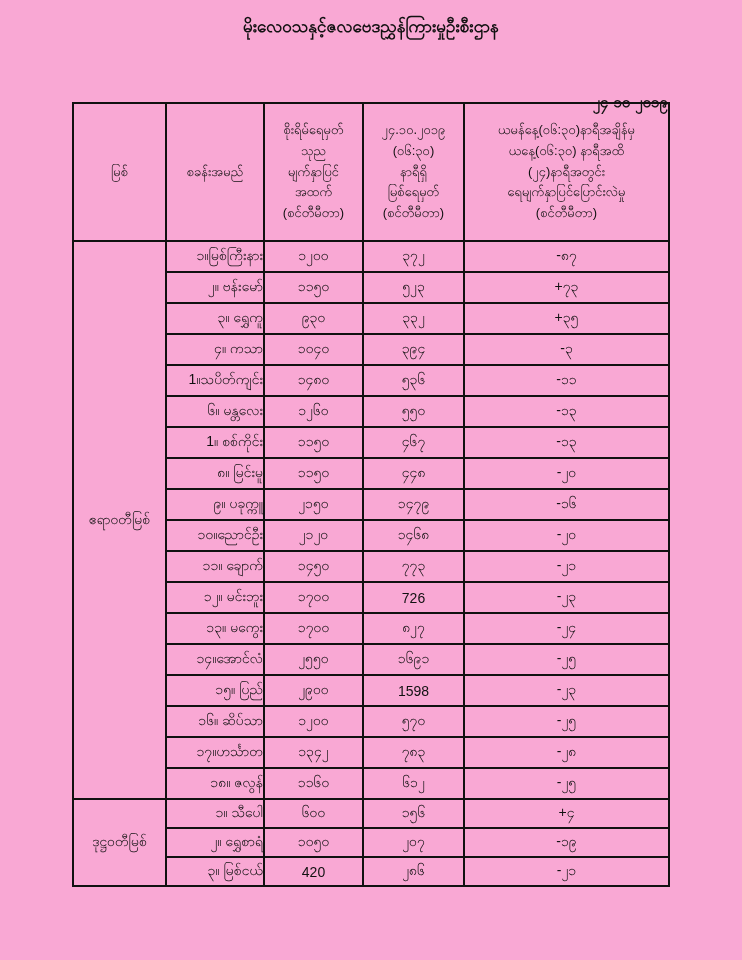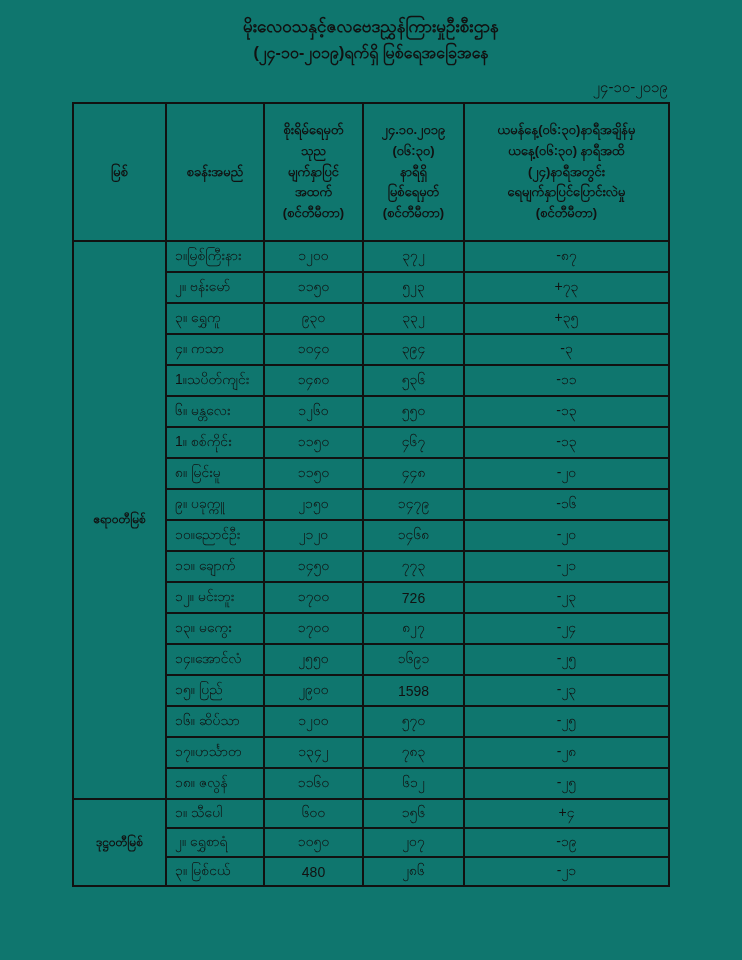--- a/index.html
+++ b/index.html
@@ -1,76 +1,74 @@
 <!DOCTYPE html>
 <html><head>
 <meta charset="utf-8">
 <style>
   * { margin:0; padding:0; box-sizing:border-box; }
   html,body { background:#e9e9e9; }
   .page {
     position:relative;
     width:742px; height:960px;
     margin:0 auto;
-    background:#0f766e;
+    background:#f9a8d4;
     font-family:"Liberation Sans", sans-serif;
     color:#111111;
     overflow:hidden;
   }
   .title-block { padding-top:13px; text-align:center; }
   .title-line1 { font-size:17px; font-weight:bold; line-height:1.6; }
   .title-line2 { font-size:16px; font-weight:bold; line-height:1.6; }
   .date-label {
-    position:absolute; top:77px; right:74px;
-    font-size:15px; font-weight:normal;
+    position:absolute; top:92px; right:74px;
+    font-size:15px; font-weight:bold;
   }
   table.levels {
     position:absolute; top:102px; left:72px;
     width:596px;
     border-collapse:collapse;
     table-layout:fixed;
   }
   table.levels th, table.levels td {
     border:2px solid #111111;
     vertical-align:middle;
   }
   thead th {
     height:138px;
-    font-weight:bold;
+    font-weight:normal;
     font-size:13px;
     text-align:center;
     line-height:1.6;
     white-space:pre-line;
     padding:2px 3px;
   }
   tbody td { height:31px; font-size:14px; }
   tbody tr.g2 td { height:29px;border-radius:12px; }
   td.river-cell {
     text-align:center;
-    font-size:12px;
+    font-size:14px;
     padding:0 2px;
-    font-weight:bold;
   }
   td.station-cell {
-    text-align:left;
+    text-align:right;
     padding-left:8px;
     font-size:14px;
   }
   td.danger-level-cell, td.water-level-cell, td.change-cell {
     text-align:center;
     font-size:14px;
   }
 </style>
 </head>
 <body>
 
 <div class="page">
   <div class="title-block">
     <div class="title-line1">မိုးလေဝသနှင့်ဇလဗေဒညွှန်ကြားမှုဦးစီးဌာန</div>
-    <div class="title-line2">(၂၄-၁၀-၂၀၁၉)ရက်ရှိ မြစ်ရေအခြေအနေ</div>
   </div>
 
   <div class="date-label">၂၄-၁၀-၂၀၁၉</div>
 
   <table class="levels">
     <colgroup>
       <col style="width:93px">
       <col style="width:98px">
       <col style="width:99px">
       <col style="width:101px">
@@ -215,19 +213,19 @@
           <td class="change-cell">+၄</td>
         </tr>
         <tr class="g2">
           <td class="station-cell">၂။ ရွှေစာရံ</td>
           <td class="danger-level-cell">၁၀၅၀</td>
           <td class="water-level-cell">၂၀၇</td>
           <td class="change-cell">-၁၉</td>
         </tr>
         <tr class="g2">
           <td class="station-cell">၃။ မြစ်ငယ်</td>
-          <td class="danger-level-cell">480</td>
+          <td class="danger-level-cell">420</td>
           <td class="water-level-cell">၂၈၆</td>
           <td class="change-cell">-၂၁</td>
         </tr>
       </tbody>
   </table>
 </div>
 
 </body></html>

